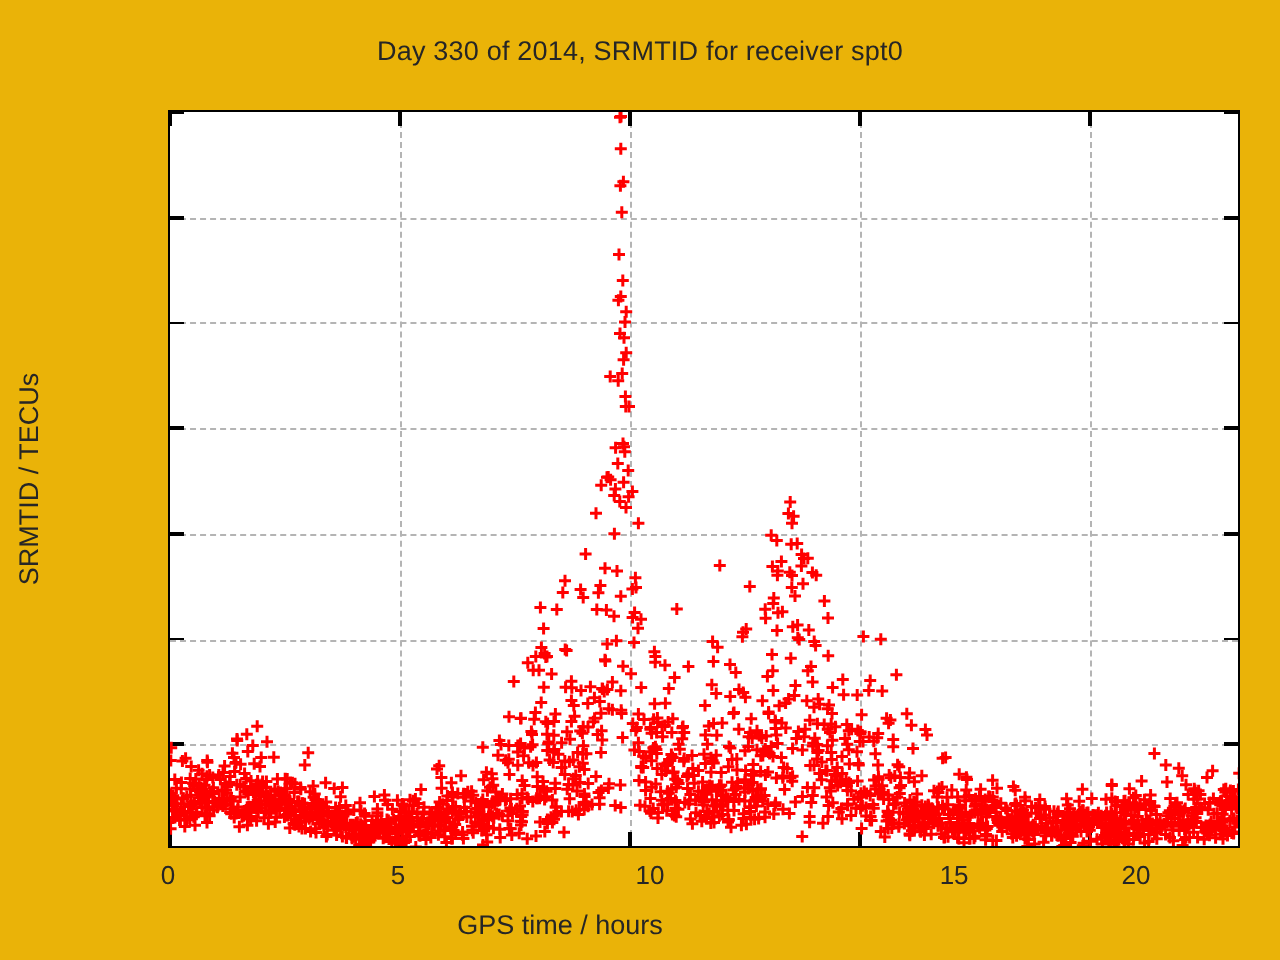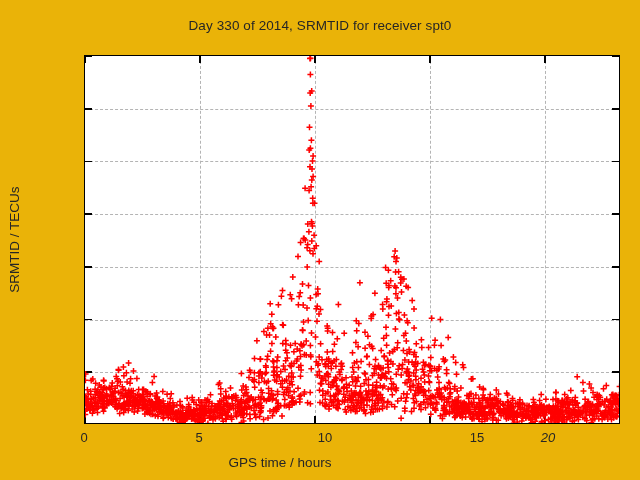--- a/index.html
+++ b/index.html
@@ -109,21 +109,21 @@
   <div id="yaxis-title">SRMTID / TECUs</div>
 
   <div id="xaxis-title">GPS time / hours</div>
 
   <div id="ytick-labels"></div>
   <div id="xtick-labels">
       <div class="xlabel-tick" style="left: 84px;">0</div>
       <div class="xlabel-tick" style="left: 199.021px;">5</div>
       <div class="xlabel-tick" style="left: 325px;">10</div>
       <div class="xlabel-tick" style="left: 429.064px; margin-left: 48px;">15</div>
-      <div class="xlabel-tick" style="left: 548px; font-style: italic;">20</div>
+      <div class="xlabel-tick" style="left: 568px;">20</div>
     </div>
 
   <div id="plot-area">
     <div id="grid-layer">
         <div class="gridline-h" style="top: 316.286px;"></div>
         <div class="gridline-h" style="top: 263.571px;"></div>
         <div class="gridline-h" style="top: 210.857px;"></div>
         <div class="gridline-h" style="top: 158.143px;"></div>
         <div class="gridline-h" style="top: 105.429px;"></div>
         <div class="gridline-h" style="top: 52.7143px;"></div>

